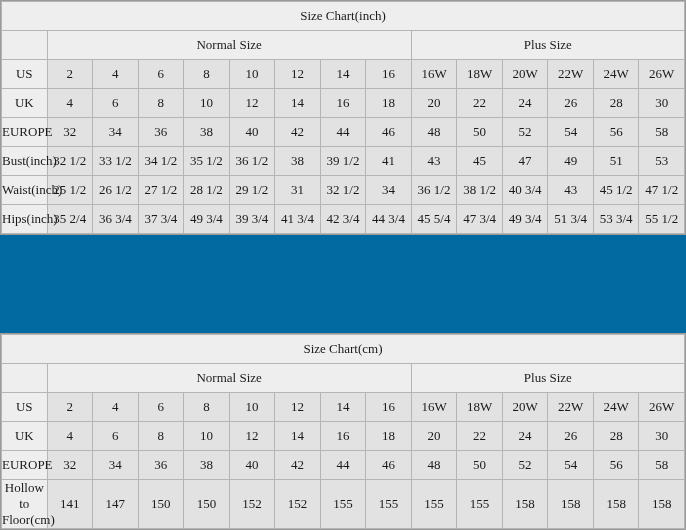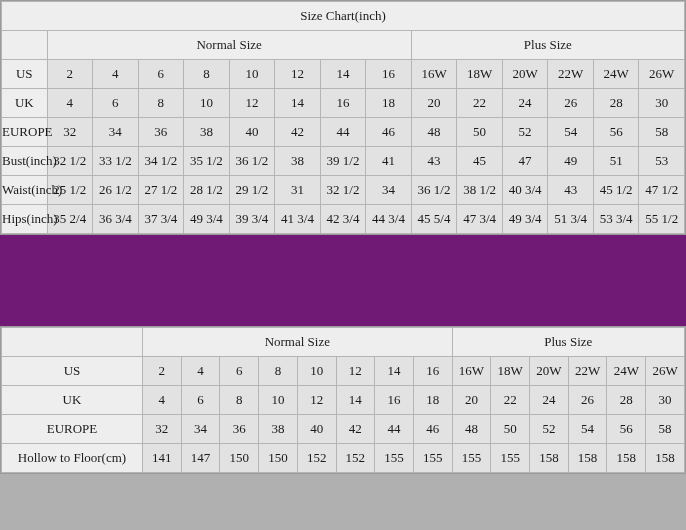--- a/index.html
+++ b/index.html
@@ -8,26 +8,26 @@
     background: #b0b0b0;
   }
   body {
     width: 686px;
     height: 530px;
     font-family: "Liberation Serif", serif;
     overflow: hidden;
   }
   .page {
     width: 686px;
-    height: 474px;
+    height: 530px;
     box-sizing: border-box;
     display: flex;
     flex-direction: column;
     justify-content: space-between;
-    background: #701a75;
+    background: #0369a1;
   }
   .chart-block {
     background: #eeeeee;
     border: 1px solid #9a9a9a;
     box-sizing: border-box;
     width: 686px;
   }
   table.sizetable {
     border-collapse: collapse;
     width: 100%;
@@ -190,20 +190,23 @@
             <td class="shade small-val">53 3/4</td>
             <td class="shade small-val">55 1/2</td>
           </tr>
         </tbody>
     </table>
   </div>
   <div class="chart-block">
     <table class="sizetable">
       <tbody>
           <tr>
+            <td class="title-cell" colspan="15">Size Chart(cm)</td>
+          </tr>
+          <tr>
             <td class="first-col plain">&nbsp;</td>
             <td class="group-cell plain" colspan="8">Normal Size</td>
             <td class="group-cell plain" colspan="6">Plus Size</td>
           </tr>
           <tr>
             <td class="first-col rowlabel">US</td>
             <td class="shade">2</td>
             <td class="shade">4</td>
             <td class="shade">6</td>
             <td class="shade">8</td>

